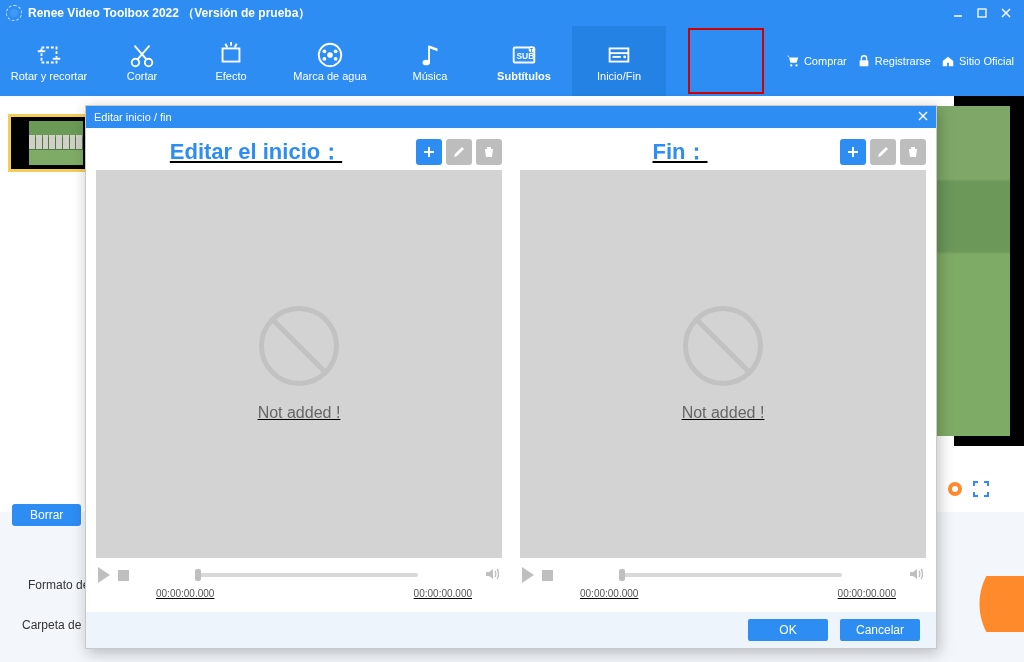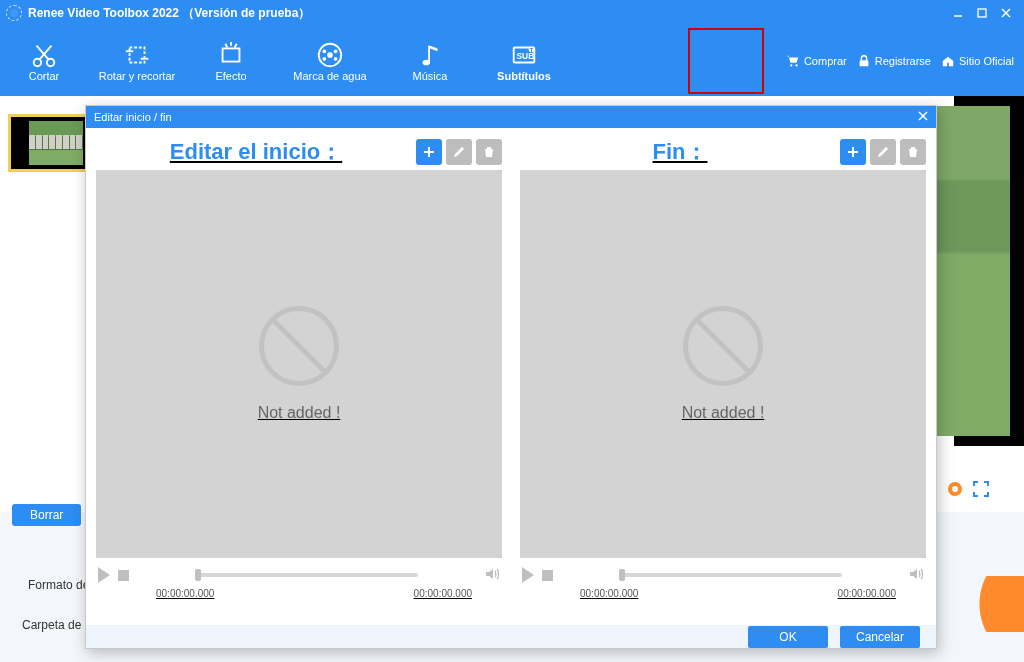--- a/index.html
+++ b/index.html
@@ -154,21 +154,21 @@
     font-size:10px; color:#555;
   }
   .player-ctrl .play { width:0; height:0; border-left:12px solid #bfbfbf; border-top:8px solid transparent; border-bottom:8px solid transparent; cursor:pointer; }
   .player-ctrl .stop { width:11px; height:11px; background:#bfbfbf; cursor:pointer; }
   .player-ctrl .track { flex:1; height:4px; background:#d8d8d8; border-radius:2px; position:relative; }
   .player-ctrl .track .thumb { position:absolute; left:0; top:-4px; width:6px; height:12px; background:#bfbfbf; border-radius:2px; border:none; }
   .player-ctrl .vol svg { width:16px; height:16px; fill:#bfbfbf; }
   .timecodes { display:flex; justify-content:space-between; font-size:10px; color:#555; margin-top:-4px; padding:0 2px 4px; }
 
   .modal-footer {
-    position:absolute; left:0; right:0; bottom:0; height:23px;
+    position:absolute; left:0; right:0; bottom:0; height:36px;
     background:#eef4fc; display:flex; align-items:center; justify-content:flex-end;
     gap:12px; padding:0 16px;
   }
   .mbtn {
     background:#2d8df2; color:#fff; font-size:12px; border:none;
     border-radius:2px; width:80px; height:22px; cursor:pointer;
   }
 </style>
 </head>
 <body>
@@ -189,40 +189,40 @@
   </div>
   <div class="winbtn">
     <svg width="10" height="10">
         <line x1="1" y1="1" x2="9" y2="9" stroke="#fff" stroke-width="1.5"></line>
         <line x1="9" y1="1" x2="1" y2="9" stroke="#fff" stroke-width="1.5"></line>
       </svg>
   </div>
 </div>
 
 <div class="toolbar">
+  <div class="tool w2">
+    <div class="ticon">
+      <svg viewBox="0 0 32 32" width="30" height="30" fill="none" stroke="#fff" stroke-width="2">
+        <rect x="8" y="8" width="16" height="16" stroke-dasharray="3 2"></rect>
+        <line x1="4" y1="12" x2="12" y2="12"></line>
+          <line x1="20" y1="20" x2="28" y2="20"></line>
+      </svg>
+    </div>
+    <span>Rotar y recortar</span>
+  </div>
   <div class="tool w1">
     <div class="ticon">
       <svg viewBox="0 0 32 32" width="30" height="30" fill="none" stroke="#fff" stroke-width="2">
         <circle cx="9" cy="24" r="4"></circle>
           <circle cx="23" cy="24" r="4"></circle>
         <line x1="11" y1="21" x2="24" y2="6"></line>
           <line x1="21" y1="21" x2="8" y2="6"></line>
       </svg>
     </div>
     <span>Cortar</span>
-  </div>
-  <div class="tool w2">
-    <div class="ticon">
-      <svg viewBox="0 0 32 32" width="30" height="30" fill="none" stroke="#fff" stroke-width="2">
-        <rect x="8" y="8" width="16" height="16" stroke-dasharray="3 2"></rect>
-        <line x1="4" y1="12" x2="12" y2="12"></line>
-          <line x1="20" y1="20" x2="28" y2="20"></line>
-      </svg>
-    </div>
-    <span>Rotar y recortar</span>
   </div>
   <div class="tool w3">
     <div class="ticon">
       <svg viewBox="0 0 32 32" width="30" height="30" fill="none" stroke="#fff" stroke-width="2">
         <rect x="7" y="9" width="18" height="14"></rect>
           <path d="M10 4 l2 4 M22 4 l-2 4 M16 2 v4"></path>
       </svg>
     </div>
     <span>Efecto</span>
   </div>
@@ -252,20 +252,31 @@
   <div class="tool w6">
     <div class="ticon">
       <svg viewBox="0 0 32 32" width="30" height="30" fill="none" stroke="#fff" stroke-width="2">
         <rect x="5" y="8" width="22" height="16" rx="1"></rect>
         <text x="8" y="20" font-size="9" fill="#fff" stroke="none">SUB</text>
         <circle cx="24" cy="10" r="3" fill="#fff" stroke="none"></circle>
           <text x="22" y="13" font-size="6" fill="#2d8df2" stroke="none">T</text>
       </svg>
     </div>
     <span>Subtítulos</span>
+  </div>
+  <div class="tool w7 active">
+    <div class="ticon">
+      <svg viewBox="0 0 32 32" width="30" height="30" fill="none" stroke="#fff" stroke-width="2">
+        <rect x="6" y="9" width="20" height="14"></rect>
+          <line x1="6" y1="14" x2="26" y2="14"></line>
+        <line x1="9" y1="18" x2="18" y2="18"></line>
+          <circle cx="22" cy="18" r="1.5" fill="#fff" stroke="none"></circle>
+      </svg>
+    </div>
+    <span>Inicio/Fin</span>
   </div>
 
   <div class="right">
     <div class="rbtn">
       <svg viewBox="0 0 16 16">
           <path fill="#fff" d="M1 2h2l2 8h7l2-6H4"></path>
           <circle cx="6" cy="13" r="1.3" fill="#fff"></circle>
           <circle cx="12" cy="13" r="1.3" fill="#fff"></circle>
         </svg>
       <span>Comprar</span>

